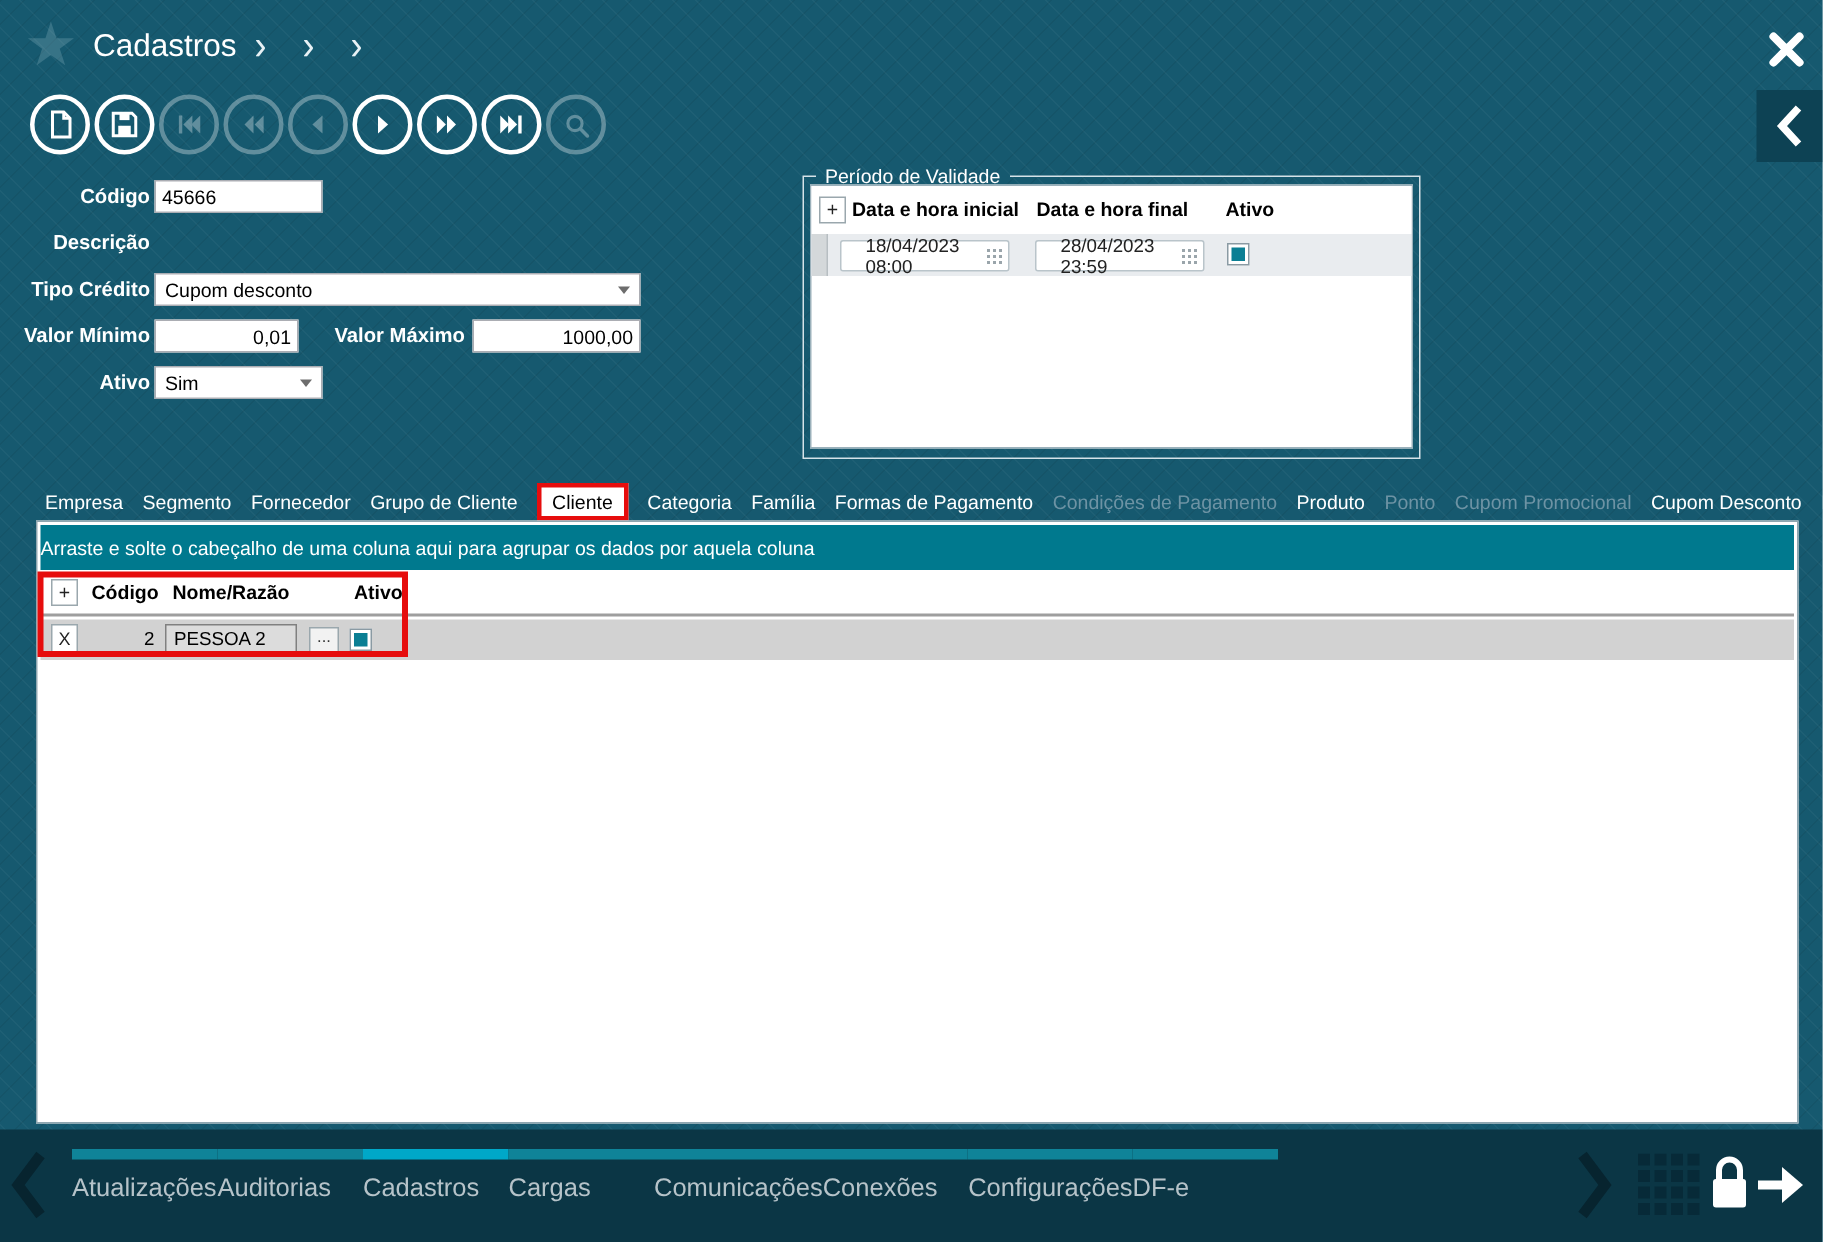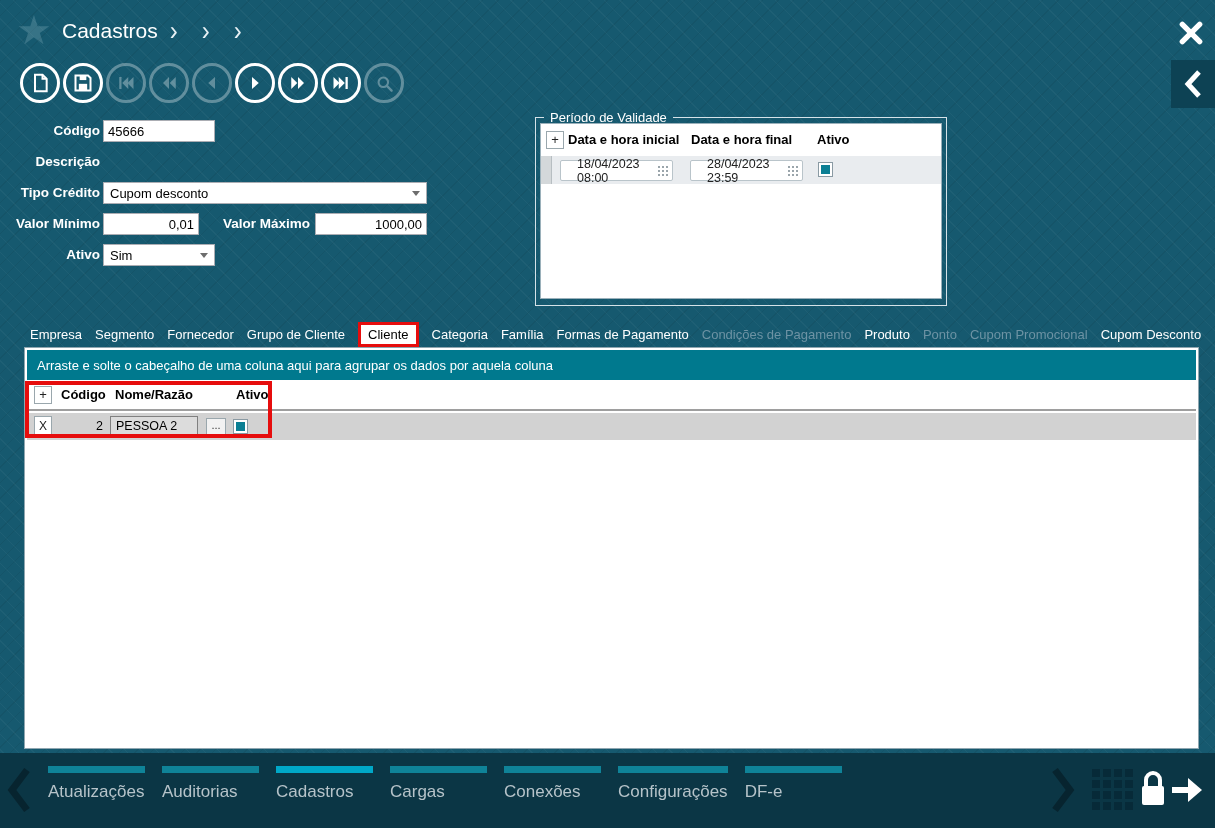--- a/index.html
+++ b/index.html
@@ -49,33 +49,33 @@
   .checkbox .chk-in { width:9px; height:9px; background:#0b7f94; }
 
   
   .tabs { left:30px; top:321px; height:26px; display:flex; align-items:center; gap:13px; }
   .tab { font-size:13px; color:#fff; white-space:nowrap; cursor:pointer; }
   .tab.disabled { color:#6d93a4; cursor:default; }
   .tab.selected { background:#fff; color:#000; padding:2px 7px; border:3px solid #e60d0d; cursor:default; }
 
   
   .g-panel { left:24px; top:347px; width:1175px; height:402px; background:#fff; border:1px solid #8fa6b0; }
-  .group-bar { position:absolute; left:2px; top:2px; width:1169px; height:30px; background:#00798e; color:#fff; font-size:13px; display:flex; align-items:center; padding-left:10px; }
+  .group-bar { position:absolute; left:2px; top:2px; width:1169px; height:30px; background:#00798e; color:#fff; font-size:13px; display:flex; align-items:center; }
   .g-header { position:absolute; left:2px; top:32px; width:1169px; height:31px; background:#fff; border-bottom:2px solid #9e9e9e; }
   .g-col { position:absolute; top:0; height:29px; line-height:29px; font-size:13px; font-weight:700; color:#000; }
   .g-row { position:absolute; left:2px; top:65px; width:1169px; height:27px; background:#d2d2d2; }
   .x-cell { position:absolute; left:7px; top:3px; width:18px; height:21px; background:#fff; border:1px solid #9aa7ad; font-size:12px; text-align:center; line-height:19px; color:#222; }
   .num-cell { position:absolute; left:28px; top:3px; width:48px; height:21px; line-height:21px; font-size:12.5px; text-align:right; color:#000; }
   .name-edit { position:absolute; left:83px; top:3px; width:88px; height:21px; background:#dcdcdc; border:1px solid #808080; font-size:12.5px; line-height:19px; padding-left:5px; color:#000; }
   .more-btn { position:absolute; left:179px; top:5px; width:20px; height:17px; background:#f2f2f2; border:1px solid #9aa7ad; font-size:11px; line-height:13px; text-align:center; color:#333; cursor:pointer; }
   .red-box { left:25px; top:381px; width:247px; height:57px; border:4px solid #e60d0d; pointer-events:none; }
 
   
   .bottom-bar { left:0; top:753px; width:1215px; height:75px; background:#0b3645; }
-  .nav-items { position:absolute; left:48px; top:13px; display:flex; gap:17px; }
+  .nav-items { position:absolute; left:48px; top:13px; display:flex; }
   .nav-item { display:flex; flex-direction:column; min-width:97px; cursor:pointer; }
   .nav-bar-line { height:7px; width:100%; background:#0f8398; }
   .nav-item.active .nav-bar-line { background:#00a8c8; }
   .nav-label { margin-top:9px; font-size:17px; color:#b6c3c9; text-align:left; white-space:nowrap; }
   .bb-chevron { position:absolute; top:12px; }
   .bb-icon { position:absolute; cursor:pointer; }
 </style>
 </head>
 <body>
 
@@ -284,20 +284,24 @@
         <div class="nav-bar-line"></div>
         <div class="nav-label">Auditorias</div>
       </div>
       <div class="nav-item active">
         <div class="nav-bar-line"></div>
         <div class="nav-label">Cadastros</div>
       </div>
       <div class="nav-item">
         <div class="nav-bar-line"></div>
         <div class="nav-label">Cargas</div>
+      </div>
+      <div class="nav-item">
+        <div class="nav-bar-line"></div>
+        <div class="nav-label">Comunicações</div>
       </div>
       <div class="nav-item">
         <div class="nav-bar-line"></div>
         <div class="nav-label">Conexões</div>
       </div>
       <div class="nav-item">
         <div class="nav-bar-line"></div>
         <div class="nav-label">Configurações</div>
       </div>
       <div class="nav-item">

